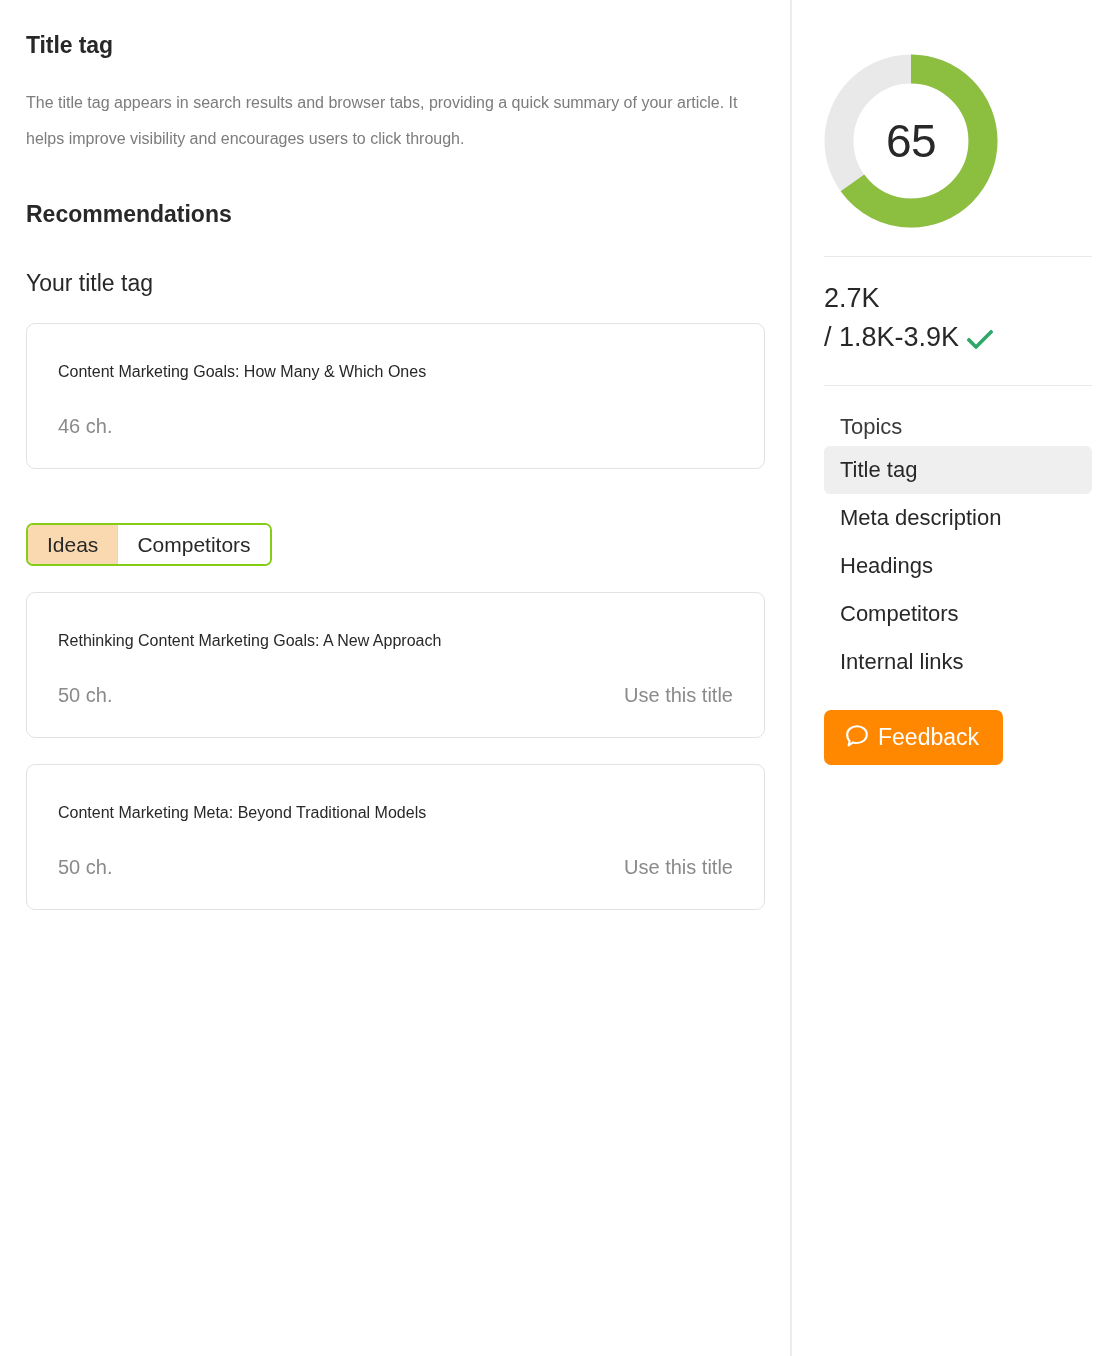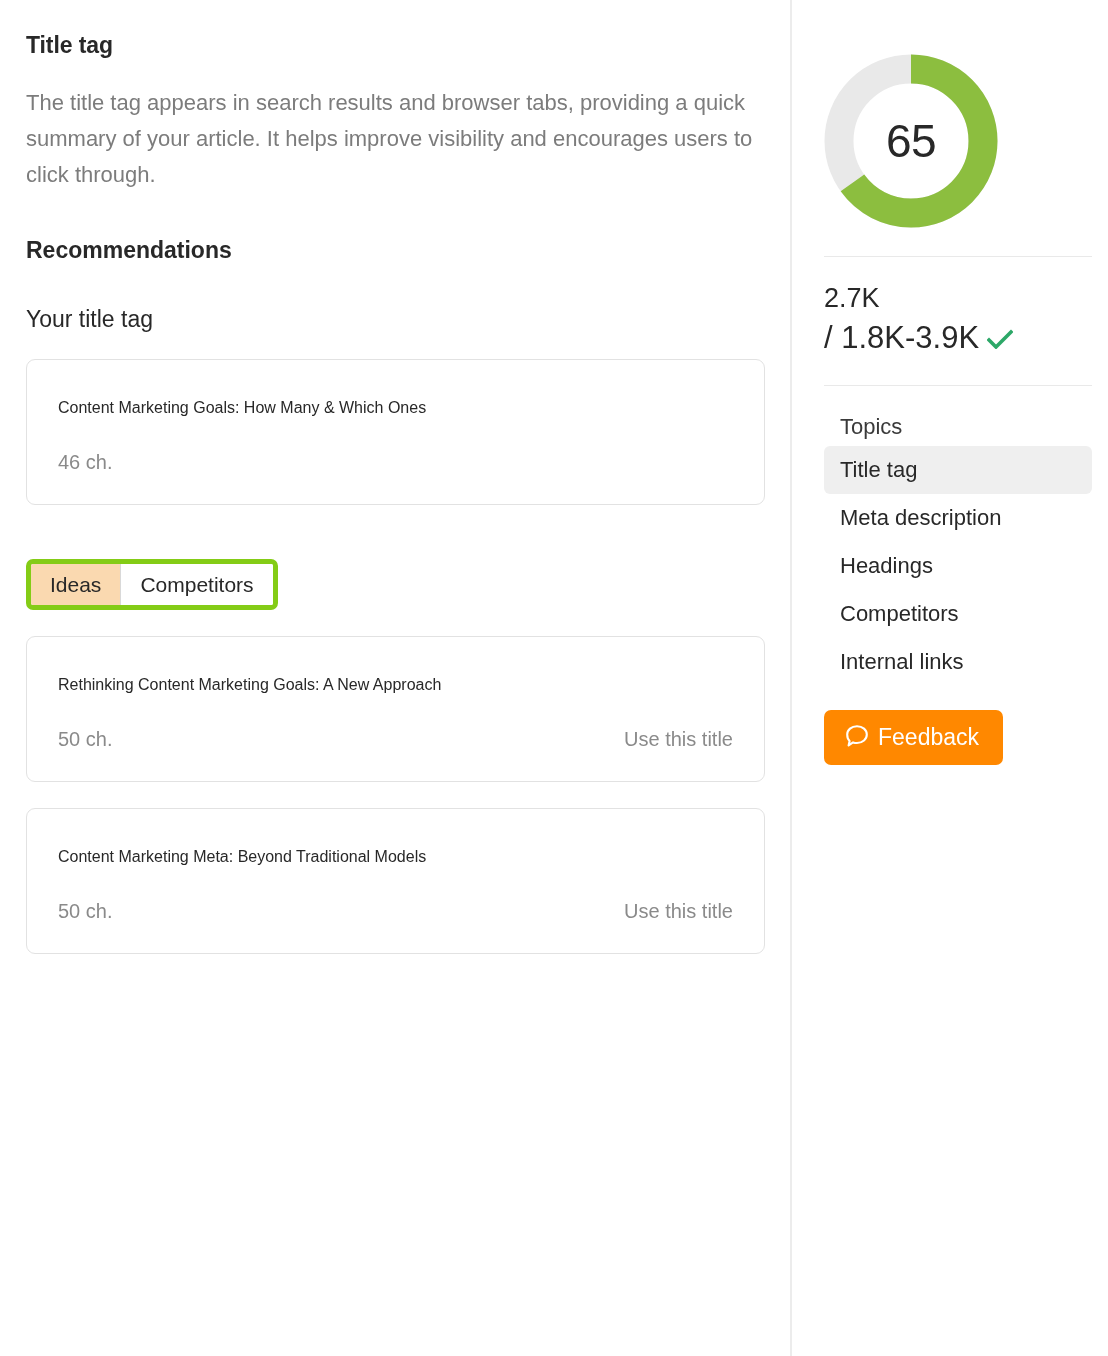--- a/index.html
+++ b/index.html
@@ -39,21 +39,21 @@
 
   .section-title {
     font-size: 23px;
     font-weight: bold;
     color: #282828;
     letter-spacing: -0.1px;
   }
 
   .desc {
     margin-top: 26px;
-    font-size: 22px;
+    font-size: 16px;
     line-height: 36px;
     color: #7c7c7c;
     max-width: 745px;
   }
 
   .reco-heading {
     margin-top: 44px;
     font-size: 23px;
     font-weight: bold;
     color: #282828;
@@ -120,24 +120,24 @@
     cursor: pointer;
   }
 
   
   .card.own .card-meta { justify-content: flex-start; }
 
   
   .tabs {
     margin-top: 54px;
     display: inline-flex;
-    border: 5px solid #84cc16;
+    border: 2px solid #84cc16;
     border-radius: 7px;
     overflow: hidden;
-    height: 51px;
+    height: 43px;
   }
 
   .tab {
     display: flex;
     align-items: center;
     padding: 0 19px;
     font-size: 21px;
     color: #282828;
     background: #ffffff;
     cursor: pointer;
@@ -199,21 +199,21 @@
   .words-block { margin-top: 22px; }
 
   .words-value {
     margin-top: 12px;
     font-size: 27px;
     color: #282828;
     line-height: 39px;
   }
 
   .words-range {
-    font-size: 31px;
+    font-size: 27px;
     color: #282828;
     line-height: 39px;
     display: flex;
     align-items: center;
     gap: 8px;
   }
 
   .check-icon { display: inline-flex; margin-top: 3px; }
 
   .topics-block { margin-top: 28px; }

